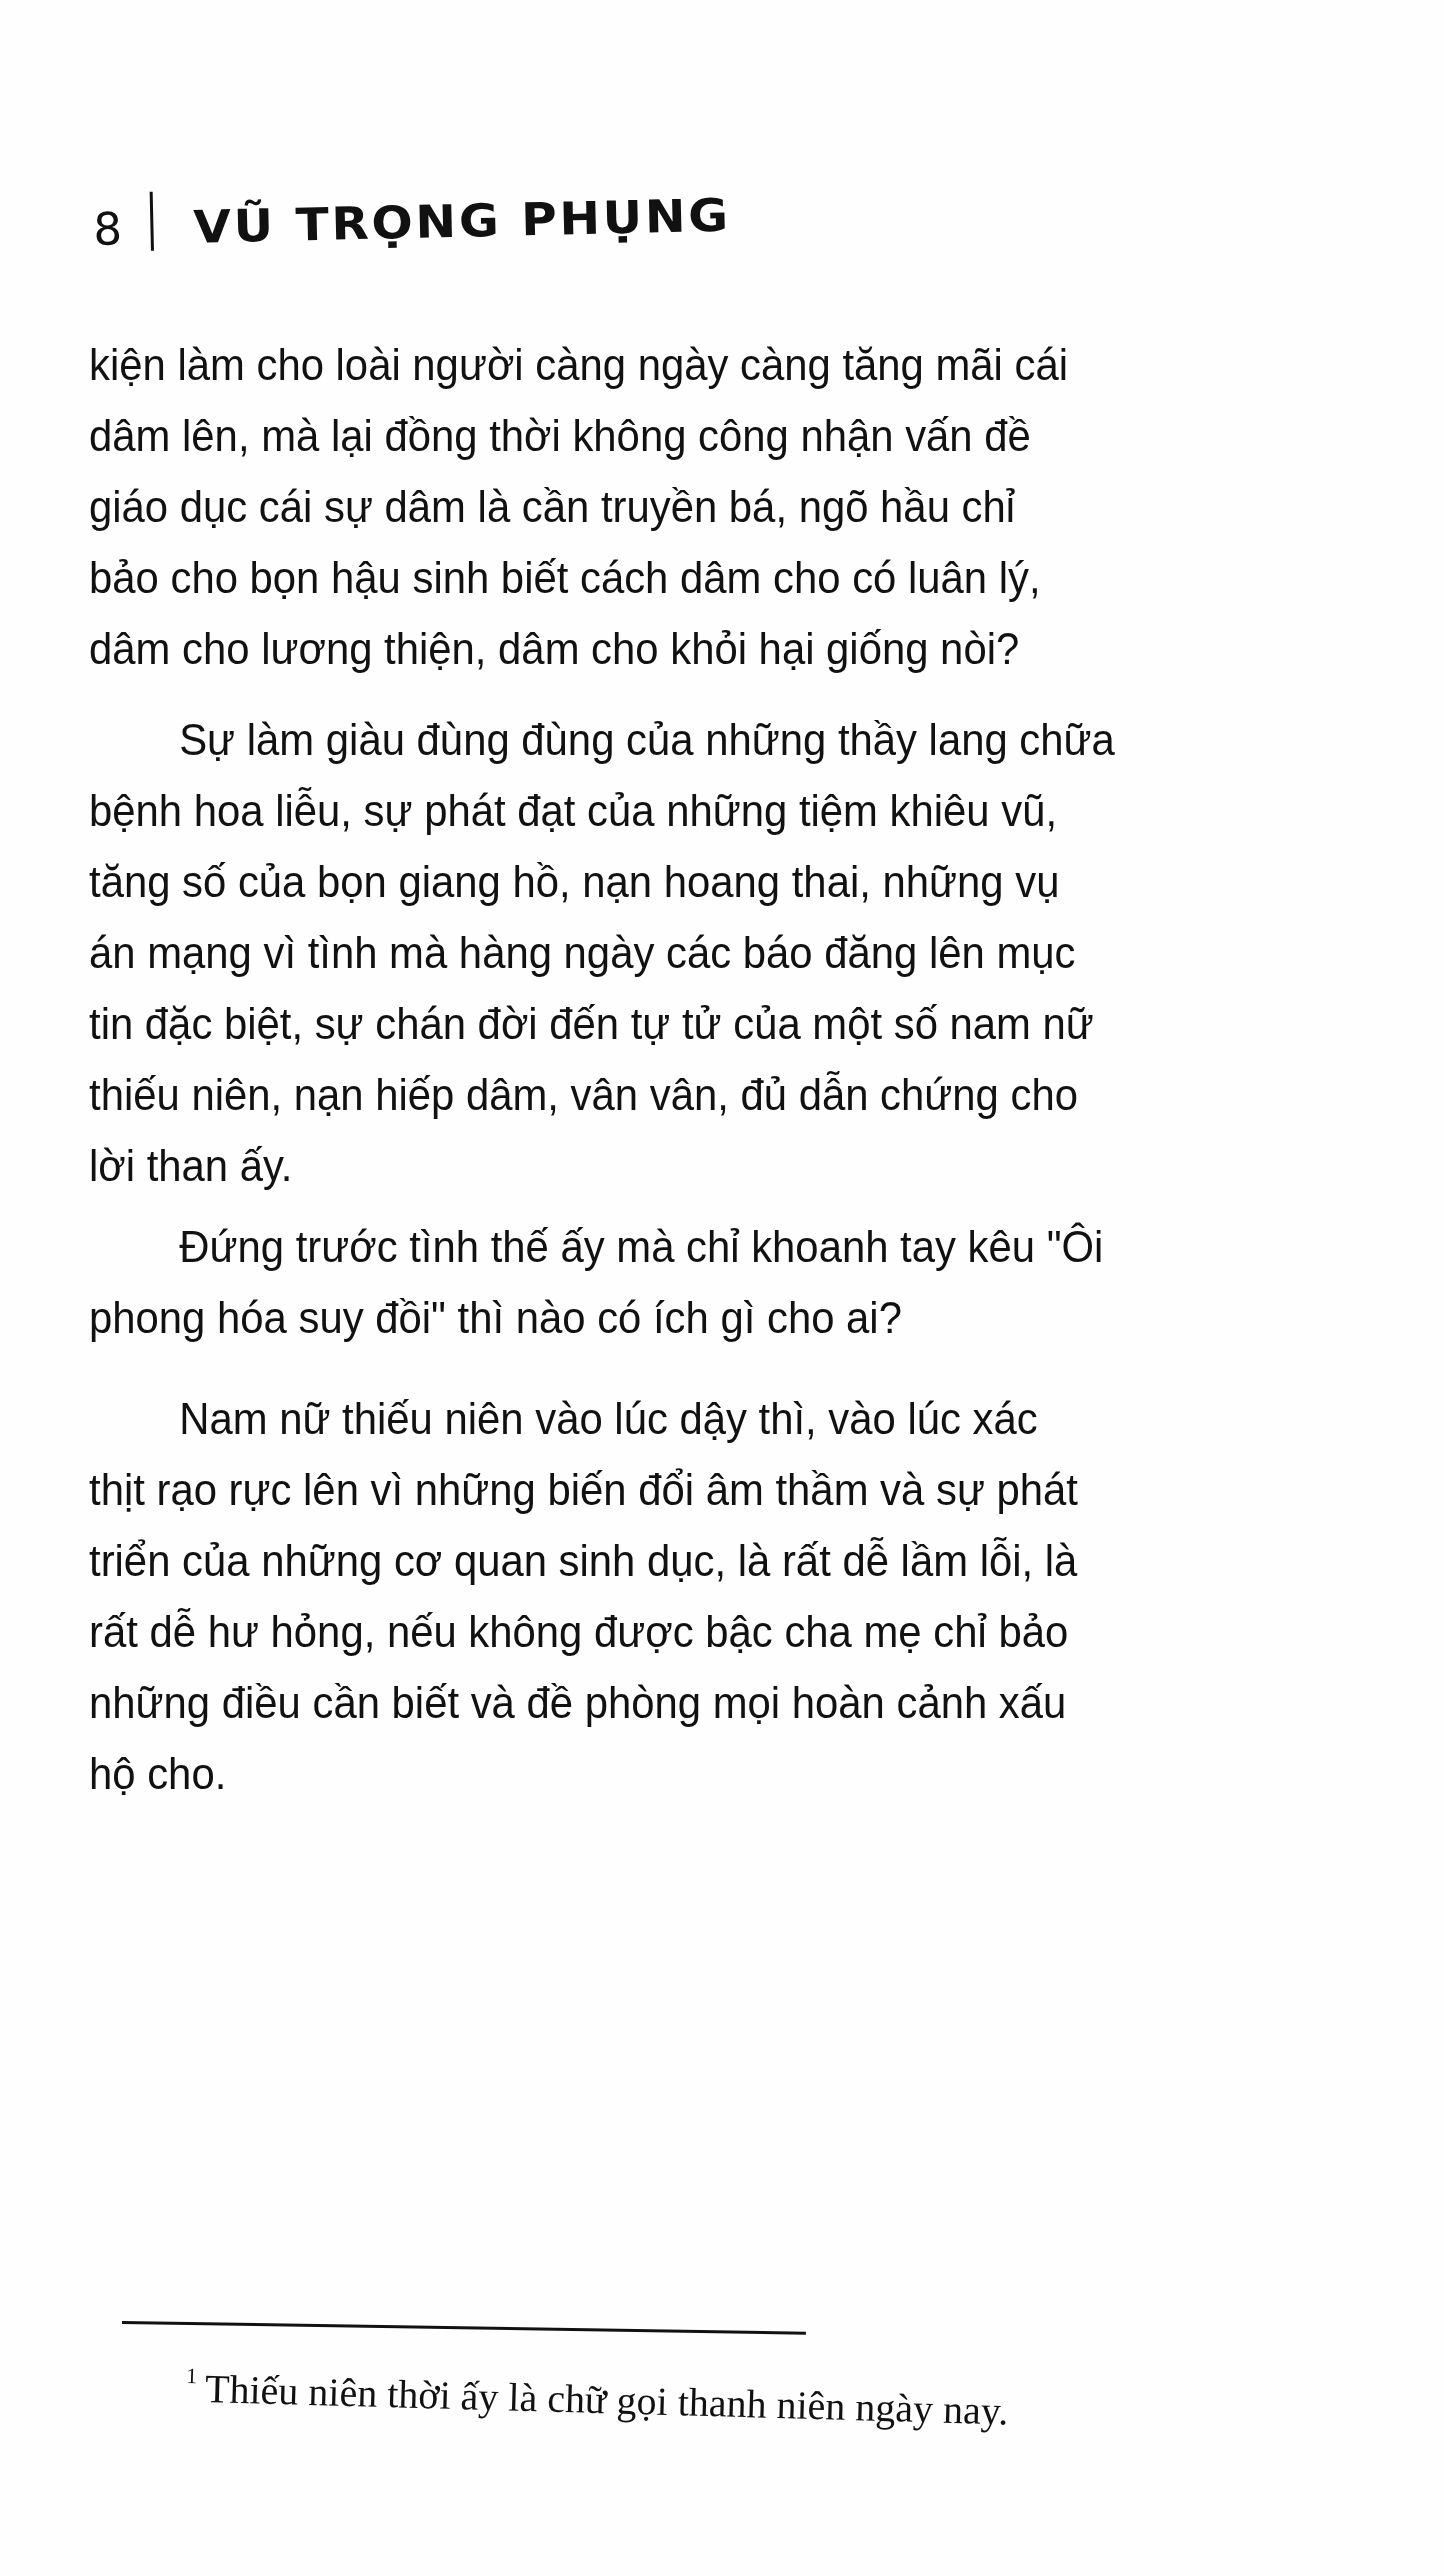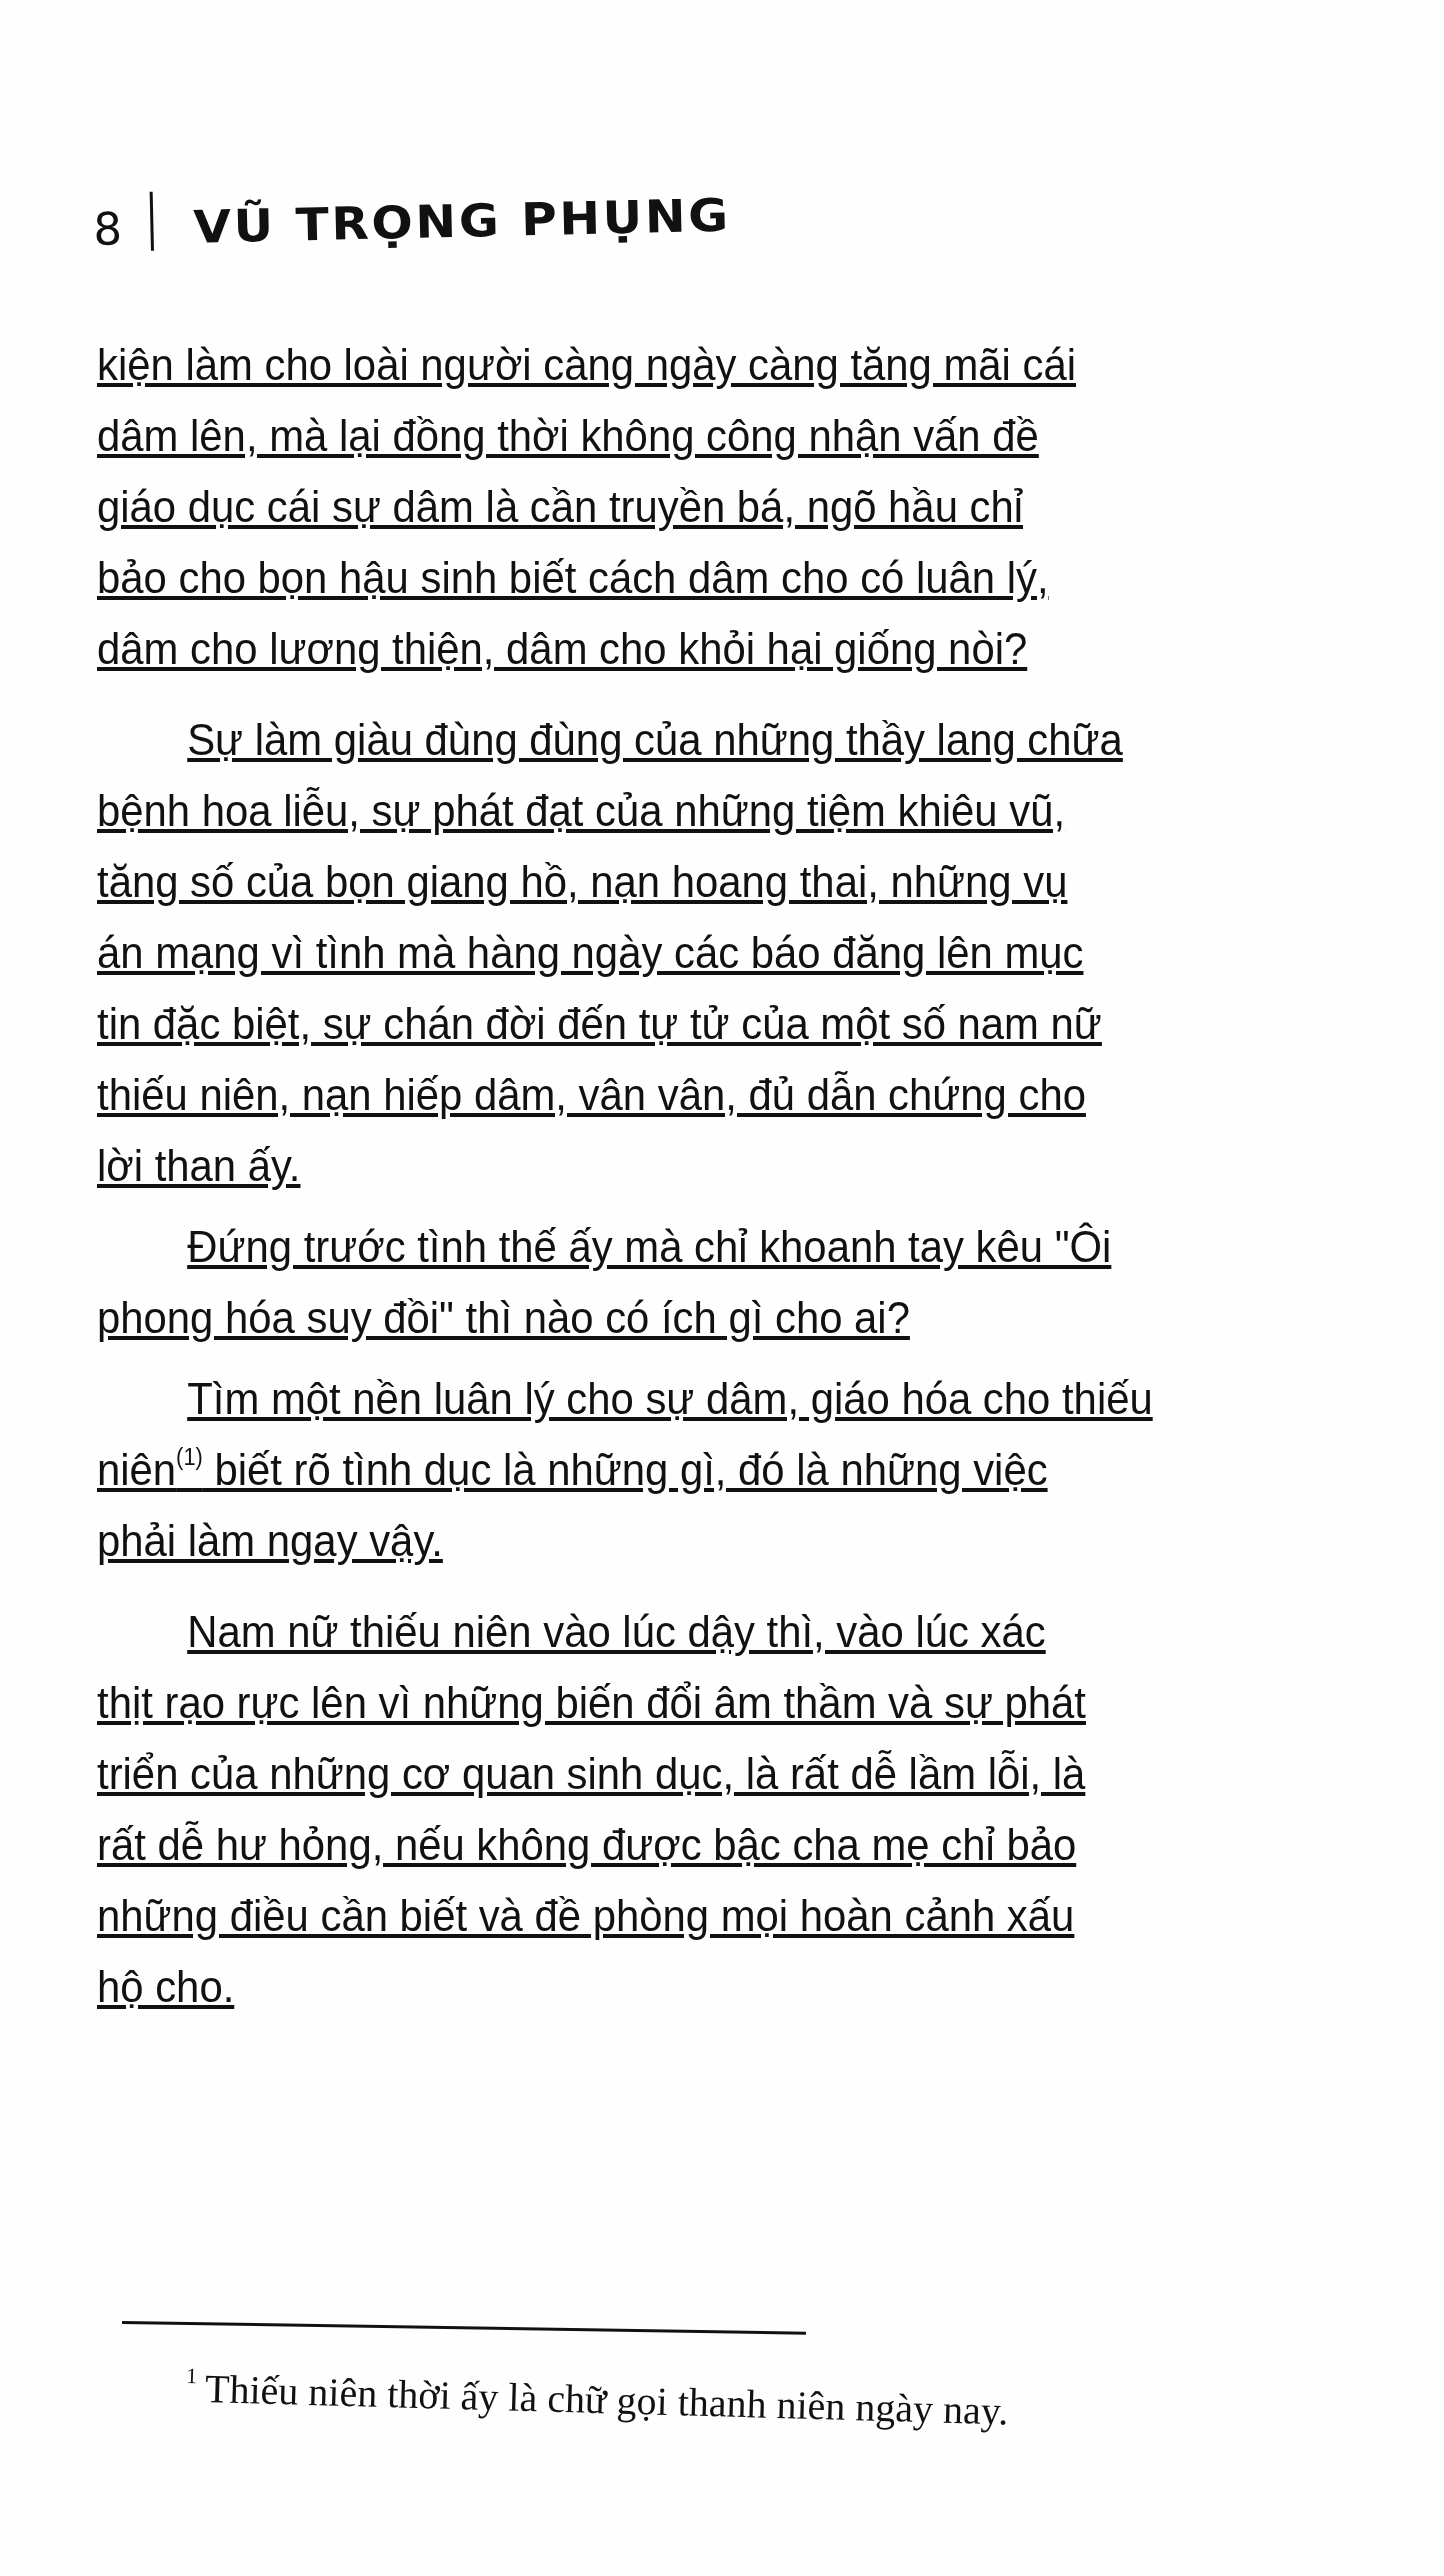--- a/index.html
+++ b/index.html
@@ -2,21 +2,21 @@
 <html style="font-size:13.4px"><head>
 <meta charset="utf-8">
 <style>
   html, body { margin: 0; padding: 0; background: #ffffff; }
   body { width: 1444px; height: 2576px; position: relative; overflow: hidden; color: #111; }
   .page { position: absolute; left: 0; top: 0; width: 1444px; height: 2576px; background: #fefefe; }
   .header { position: absolute; left: 94px; top: 160px; height: 92px; display: flex; align-items: flex-end; transform: rotate(-1.3deg); transform-origin: left bottom; }
   .page-number { font-family: "DejaVu Sans", sans-serif; font-size: 45px; line-height: 1; margin-right: 28.5px; }
   .header-bar { width: 2.5px; height: 59px; background: #111; margin-right: 40px; }
   .running-title { font-family: "DejaVu Sans", sans-serif; font-weight: bold; font-size: 45px; letter-spacing: 2.5px; line-height: 1; transform: scaleX(1.08); transform-origin: left bottom; }
-  .body { position: absolute; left: 97px; top: 329px; width: 1238px; font-family: "Liberation Sans", sans-serif; font-size: 45px; line-height: 71px; text-decoration: underline; }
+  .body { position: absolute; left: 89px; top: 329px; width: 1238px; font-family: "Liberation Sans", sans-serif; font-size: 45px; line-height: 71px; }
   .line { white-space: nowrap; display: block; transform: scaleX(0.93); transform-origin: left center; }
   .para-gap { height: 10px; }
   .indent { padding-left: 97px; }
   .sup { font-size: 23.5px; vertical-align: 20px; line-height: 0; }
   .footnote-rule { position: absolute; left: 122px; top: 2321px; width: 684px; height: 3.4px; background: #111; transform: rotate(0.9deg); transform-origin: left center; }
   .footnote { position: absolute; left: 186px; top: 2351px; font-family: "Liberation Serif", serif; font-size: 40px; line-height: 50px; white-space: nowrap; transform: rotate(1.6deg); transform-origin: left center; }
   .footnote .fn-mark { font-size: 22px; vertical-align: 18.5px; margin-right: 8.4px; }
 </style>
 </head>
 <body>
@@ -52,25 +52,20 @@
       <span class="line">lời than ấy.</span>
     </div>
     <div class="para-gap"></div>
 
     <div>
       <span class="line indent">Đứng trước tình thế ấy mà chỉ khoanh tay kêu "Ôi</span>
       <span class="line">phong hóa suy đồi" thì nào có ích gì cho ai?</span>
     </div>
     <div class="para-gap"></div>
 
-    <div>
-      <span class="line indent">Tìm một nền luân lý cho sự dâm, giáo hóa cho thiếu</span>
-      <span class="line"><span>niên</span><span class="sup">(1)</span><span> biết rõ tình dục là những gì, đó là những việc</span></span>
-      <span class="line">phải làm ngay vậy.</span>
-    </div>
     <div class="para-gap"></div>
 
     <div class="para-gap"></div>
 
     <div>
       <span class="line indent">Nam nữ thiếu niên vào lúc dậy thì, vào lúc xác</span>
       <span class="line">thịt rạo rực lên vì những biến đổi âm thầm và sự phát</span>
       <span class="line">triển của những cơ quan sinh dục, là rất dễ lầm lỗi, là</span>
       <span class="line">rất dễ hư hỏng, nếu không được bậc cha mẹ chỉ bảo</span>
       <span class="line">những điều cần biết và đề phòng mọi hoàn cảnh xấu</span>

